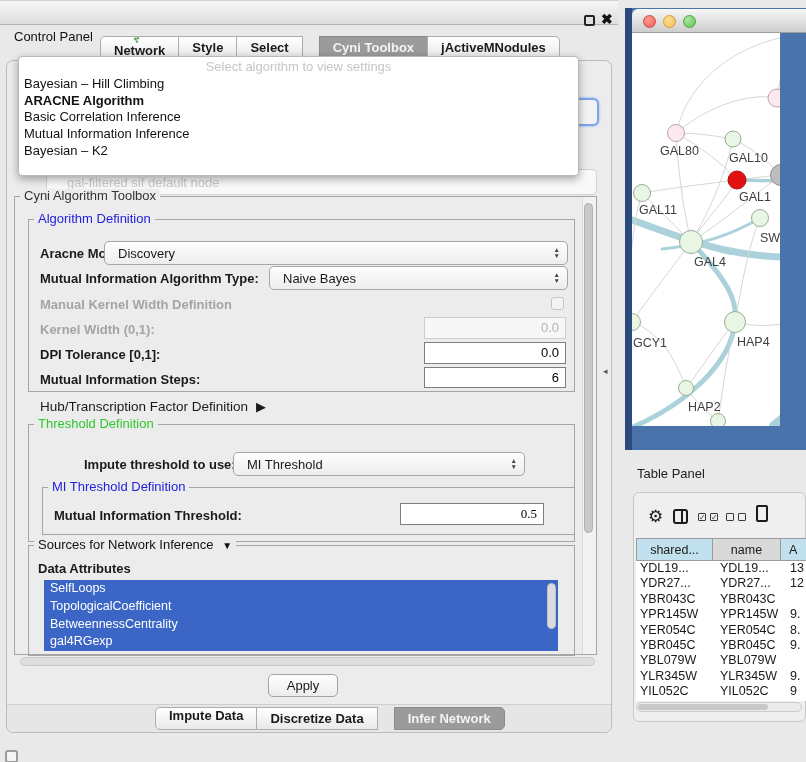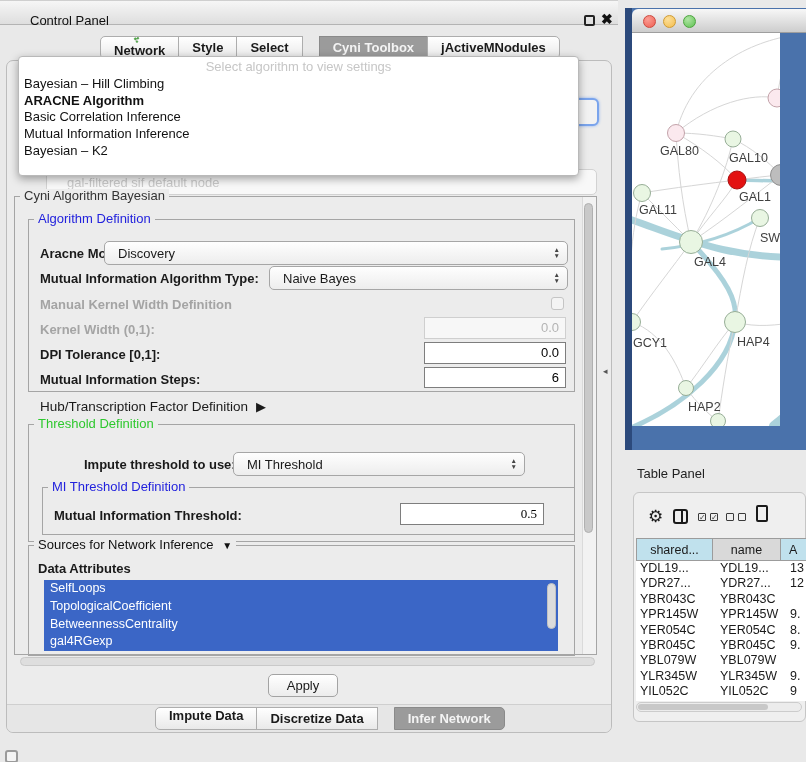--- a/index.html
+++ b/index.html
@@ -3,21 +3,21 @@
 <meta charset="utf-8">
 <style>
   html,body{margin:0;padding:0;background:#fff;}
   #page{position:relative;width:806px;height:762px;background:#e9e9e9;overflow:hidden;
         font-family:"Liberation Sans",sans-serif;color:#1a1a1a;}
   .abs{position:absolute;box-sizing:border-box;}
 
   
   #cp-titlebar{left:0;top:8;width:618px;height:25px;
     background:linear-gradient(#f6f6f6,#dedede);border-top:1px solid #cfcfcf;border-bottom:1px solid #b3b3b3;}
-  #cp-title{left:14px;top:12px;font-size:13px;color:#111;margin-left:16px;}
+  #cp-title{left:14px;top:28px;font-size:13px;color:#111;}
   #cp-float{left:584px;top:14px;width:11px;height:11px;border:2px solid #222;border-radius:2px;background:transparent;}
   #cp-close{left:601px;top:10px;font-size:14px;font-weight:bold;color:#111;}
 
   
   .tabbar{display:flex;height:23px;}
   .tab{display:flex;align-items:center;padding:0 13px;font-size:13px;font-weight:700;color:#1a1a1a;
        background:linear-gradient(#ffffff,#e9e9e9);border:1px solid #adadad;margin-left:-1px;white-space:nowrap;}
   .tab:first-child{margin-left:12px;border-radius:5px 0 0 5px;flex-direction:column;}
   .tab:last-child{border-radius:0 5px 5px 0;}
   .tab.sel{background:#9b9b9b;color:#f4f4f4;border-color:#8a8a8a;margin-left:16px;}
@@ -189,21 +189,21 @@
   <div class="abs" id="algo-dd">
     <div id="algo-dd-ph">Select algorithm to view settings</div>
     <div class="dd-item">Bayesian – Hill Climbing</div>
     <div class="dd-item sel">ARACNE Algorithm</div>
     <div class="dd-item">Basic Correlation Inference</div>
     <div class="dd-item">Mutual Information Inference</div>
     <div class="dd-item">Bayesian – K2</div>
   </div>
 
   <div class="abs group" id="settings-group"></div>
-  <div class="legend" id="settings-legend">Cyni Algorithm Bayesian</div>
+  <div class="legend" id="settings-legend">Cyni Algorithm Toolbox</div>
   <div class="abs" id="sg-scroll"></div>
   <div class="abs" id="sg-thumb"></div>
 
   <div class="abs group" id="algdef-group"></div>
   <div class="legend" id="algdef-legend">Algorithm Definition</div>
 
   <div class="abs flabel" id="lbl-aracne">Aracne Mode:</div>
   <div class="abs combo" id="cmb-aracne">
     <span>Discovery</span>
     <span class="stepper">

